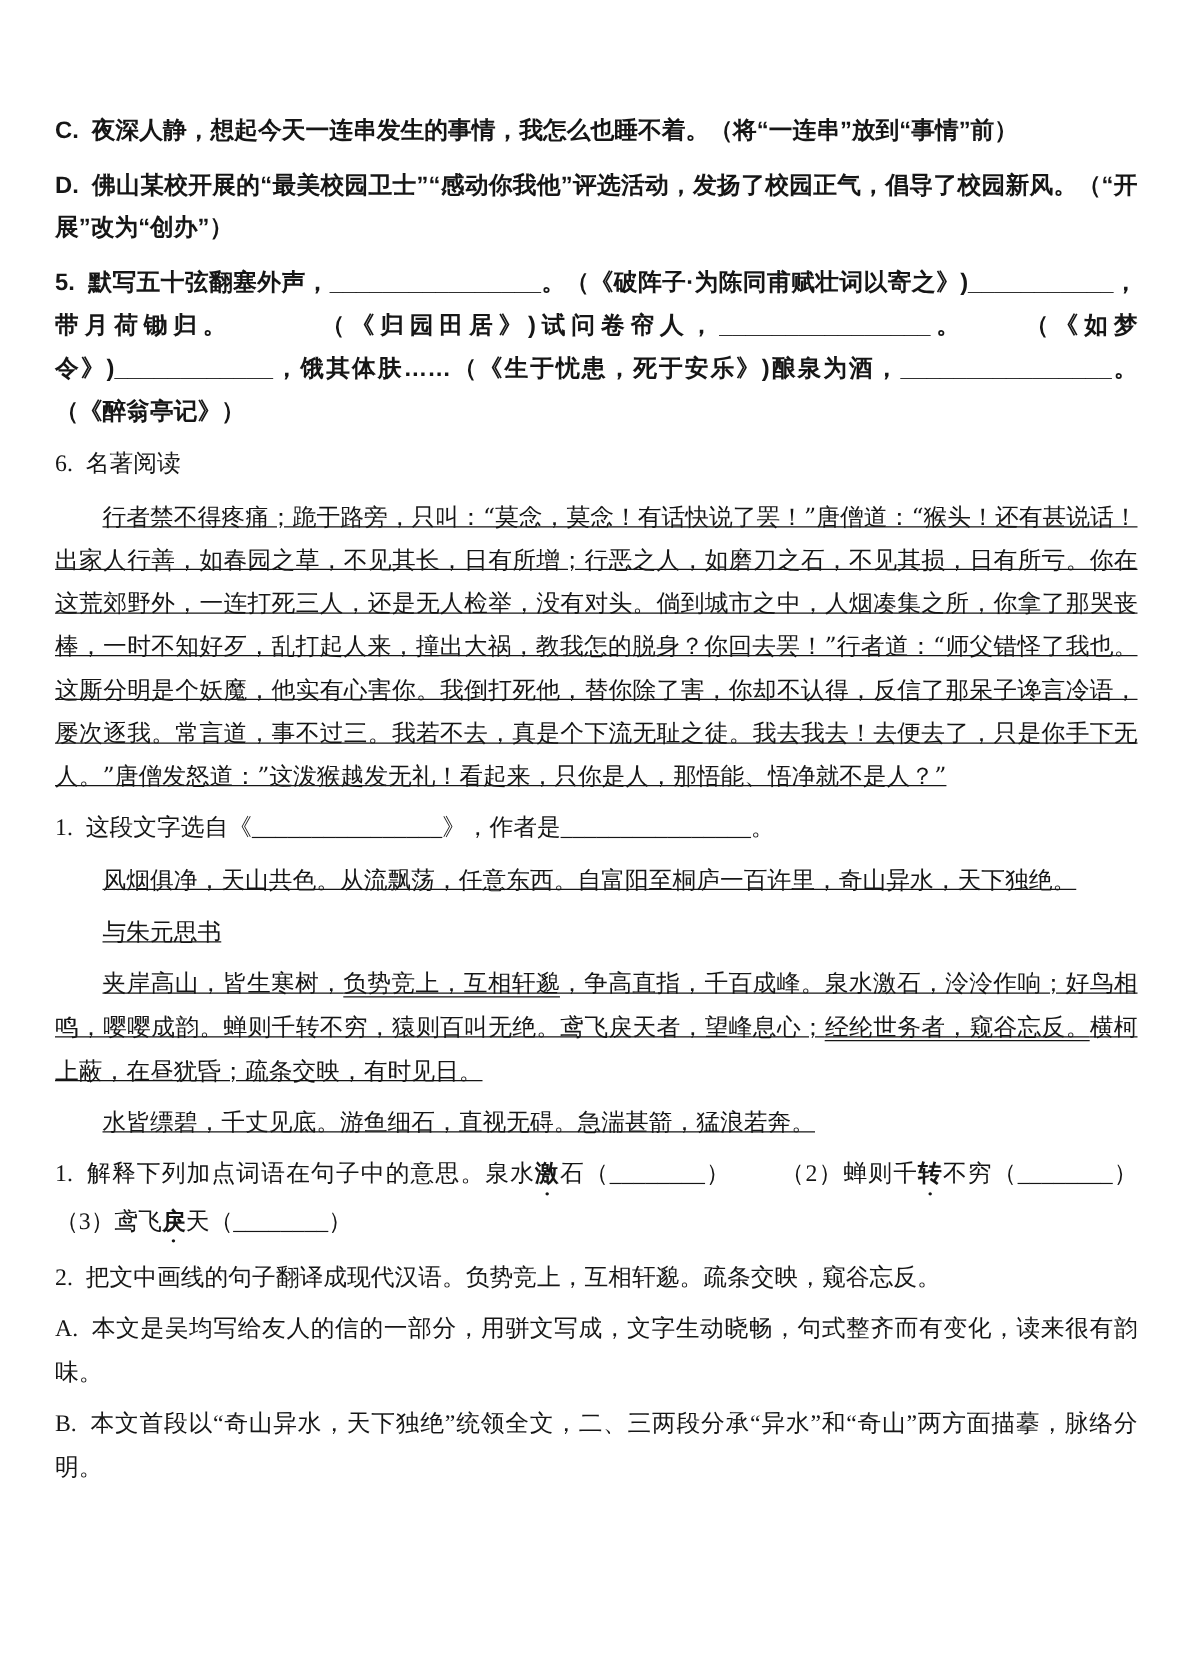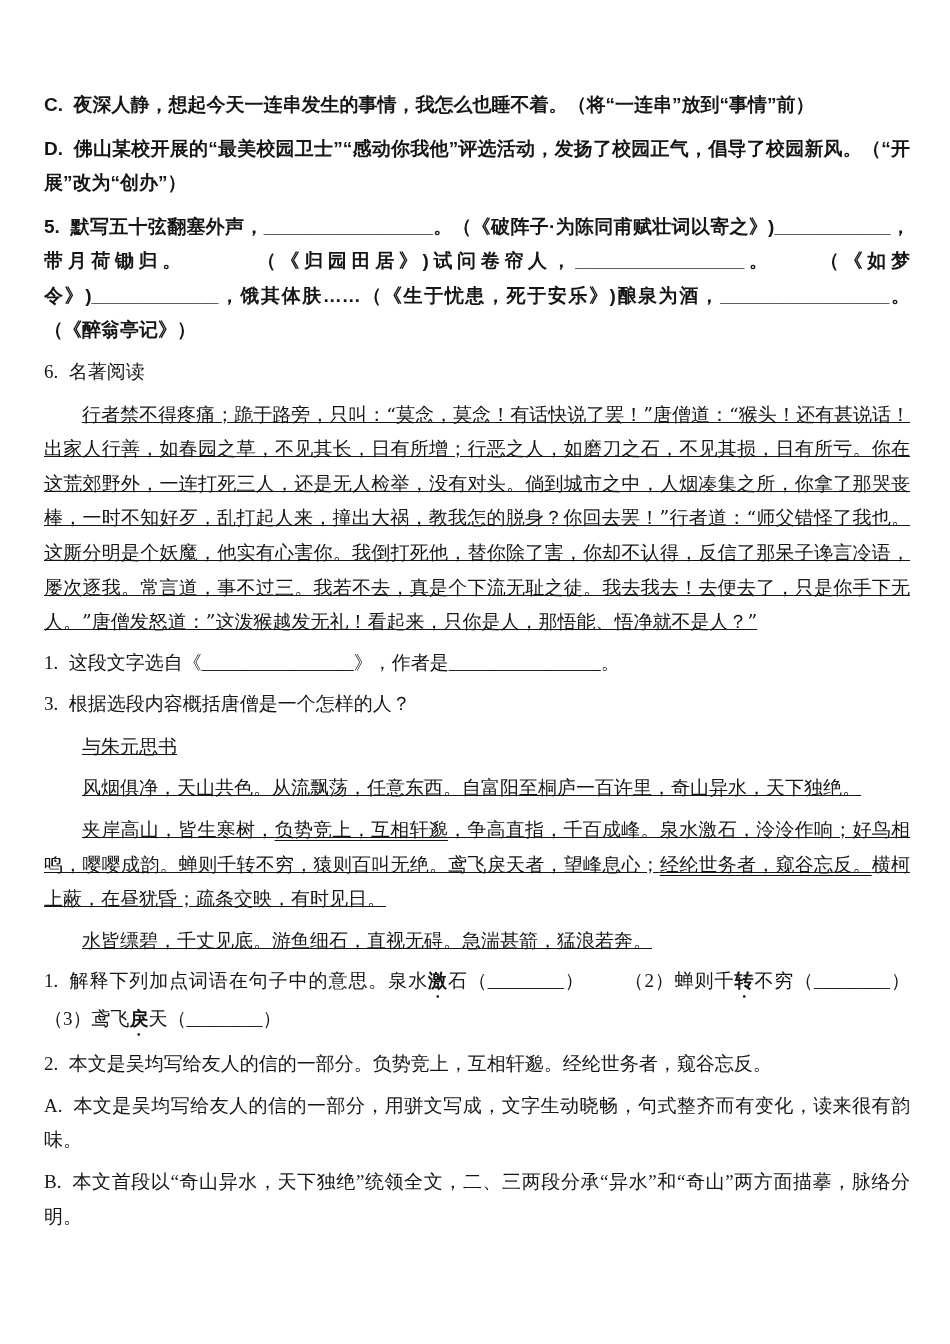--- a/index.html
+++ b/index.html
@@ -62,34 +62,33 @@
 
   <p class="item bold"><span class="lbl">5.</span><span>默写五十弦翻塞外声，________________。（《破阵子·为陈同甫赋壮词以寄之》)___________，带月荷锄归。　　　（《归园田居》)试问卷帘人，________________。　　（《如梦令》)____________，饿其体肤……（《生于忧患，死于安乐》)酿泉为酒，________________。　　（《醉翁亭记》）</span></p>
 
   <p class="item"><span class="lbl">6.</span><span>名著阅读</span></p>
 
   <p class="passage">行者禁不得疼痛；跪于路旁，只叫：“莫念，莫念！有话快说了罢！”唐僧道：“猴头！还有甚说话！出家人行善，如春园之草，不见其长，日有所增；行恶之人，如磨刀之石，不见其损，日有所亏。你在这荒郊野外，一连打死三人，还是无人检举，没有对头。倘到城市之中，人烟凑集之所，你拿了那哭丧棒，一时不知好歹，乱打起人来，撞出大祸，教我怎的脱身？你回去罢！”行者道：“师父错怪了我也。这厮分明是个妖魔，他实有心害你。我倒打死他，替你除了害，你却不认得，反信了那呆子谗言冷语，屡次逐我。常言道，事不过三。我若不去，真是个下流无耻之徒。我去我去！去便去了，只是你手下无人。”唐僧发怒道：”这泼猴越发无礼！看起来，只你是人，那悟能、悟净就不是人？”</p>
 
   <p class="item"><span class="lbl">1.</span><span>这段文字选自《________________》，作者是________________。</span></p>
 
 
-  <p class="item"><span class="lbl">3.</span><span>根据选段内容概括唐僧是一个怎样的人？</span></p>
 
 
 
+  <p class="passage">风烟俱净，天山共色。从流飘荡，任意东西。自富阳至桐庐一百许里，奇山异水，天下独绝。</p>
+
   <p class="passage essay-title">与朱元思书</p>
-
-  <p class="passage">风烟俱净，天山共色。从流飘荡，任意东西。自富阳至桐庐一百许里，奇山异水，天下独绝。</p>
 
   <p class="passage"><span>夹岸高山，皆生寒树，</span><span class="u">负势竞上，互相轩邈</span><span>，争高直指，千百成峰。泉水激石，泠泠作响；好鸟相鸣，嘤嘤成韵。蝉则千转不穷，猿则百叫无绝。鸢飞戾天者，望峰息心；</span><span class="u">经纶世务者，窥谷忘反。</span><span>横柯上蔽，在昼犹昏；疏条交映，有时见日。</span></p>
 
   <p class="passage">水皆缥碧，千丈见底。游鱼细石，直视无碍。急湍甚箭，猛浪若奔。</p>
 
   <p class="item"><span class="lbl">1.</span><span>解释下列加点词语在句子中的意思。泉水</span><span class="em">激</span><span>石（________）　　（2）蝉则千</span><span class="em">转</span><span>不穷（________）　　（3）鸢飞</span><span class="em">戾</span><span>天（________）</span></p>
 
-  <p class="item"><span class="lbl">2.</span><span>本文是吴均写给友人的信的一部分。负势竞上，互相轩邈。经纶世务者，窥谷忘反。</span></p>
+  <p class="item"><span class="lbl">2.</span><span>把文中画线的句子翻译成现代汉语。负势竞上，互相轩邈。疏条交映，窥谷忘反。</span></p>
 
 
   <p class="item"><span class="lbl">A.</span><span>本文是吴均写给友人的信的一部分，用骈文写成，文字生动晓畅，句式整齐而有变化，读来很有韵味。</span></p>
 
   <p class="item"><span class="lbl">B.</span><span>本文首段以“奇山异水，天下独绝”统领全文，二、三两段分承“异水”和“奇山”两方面描摹，脉络分明。</span></p>
 
 </div>
 
 </body></html>

